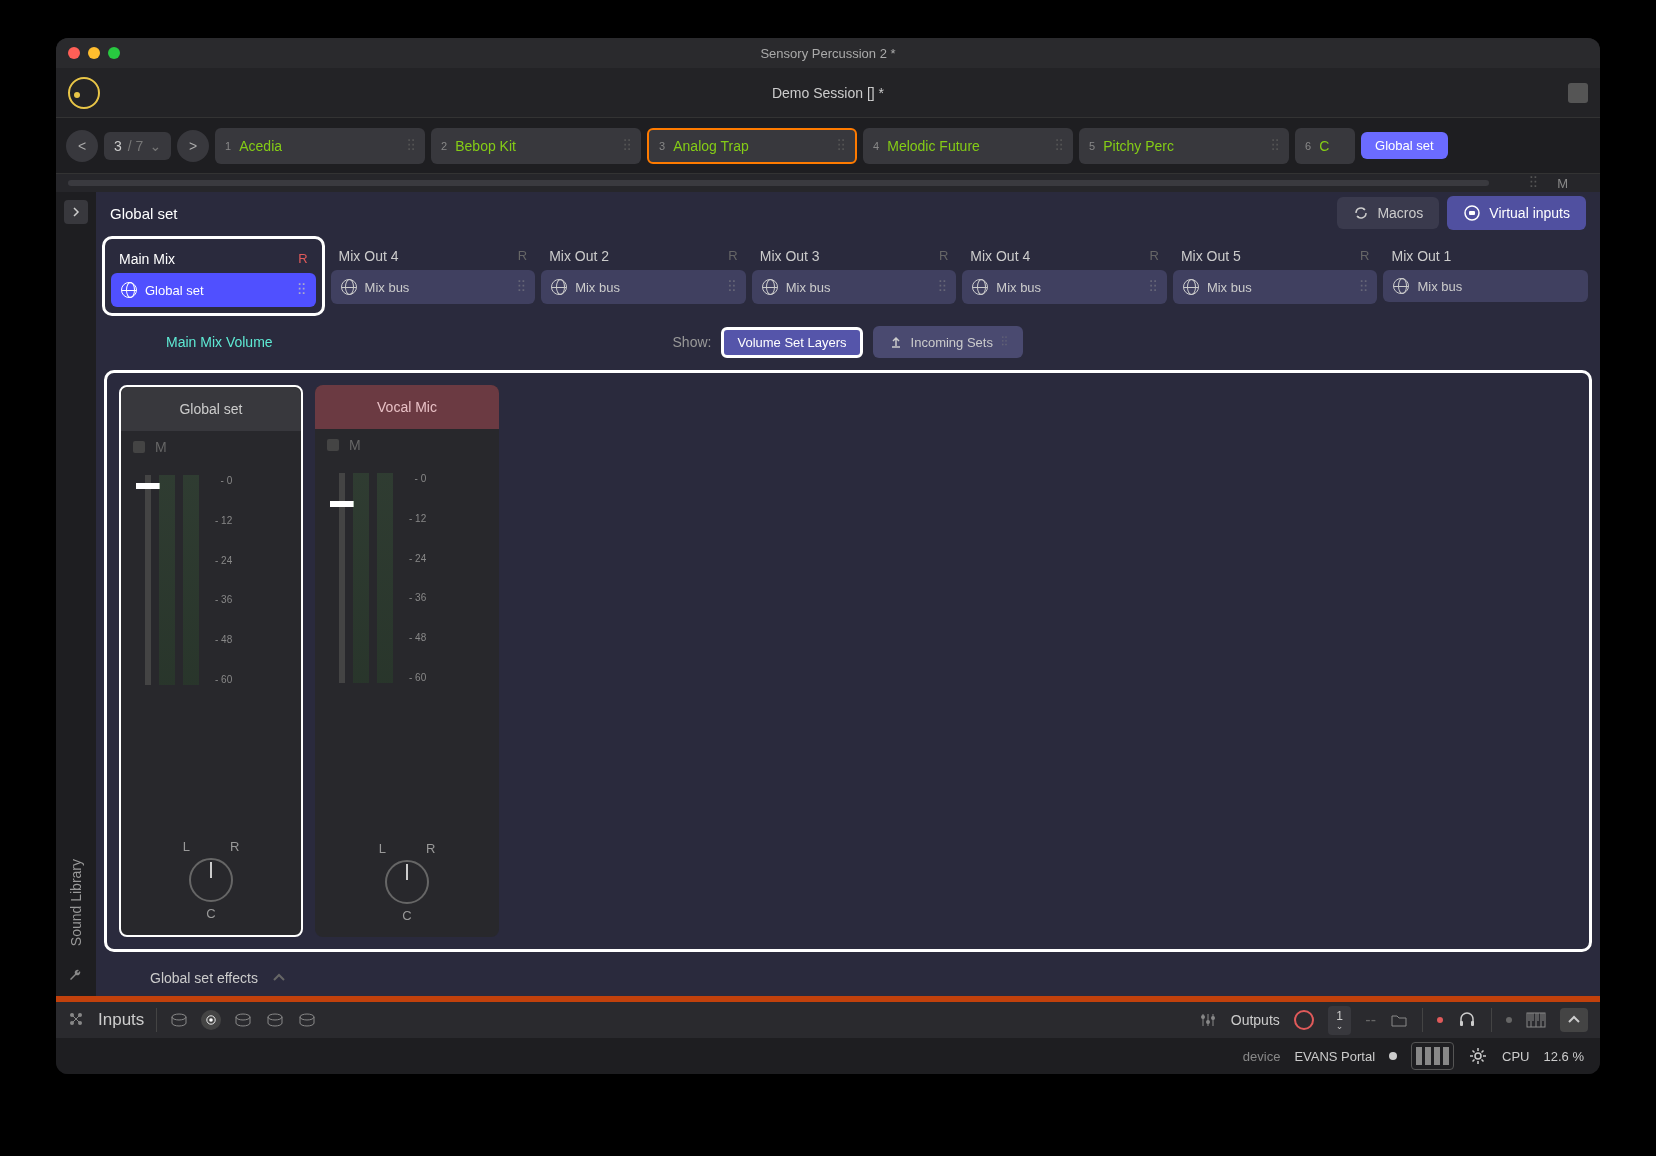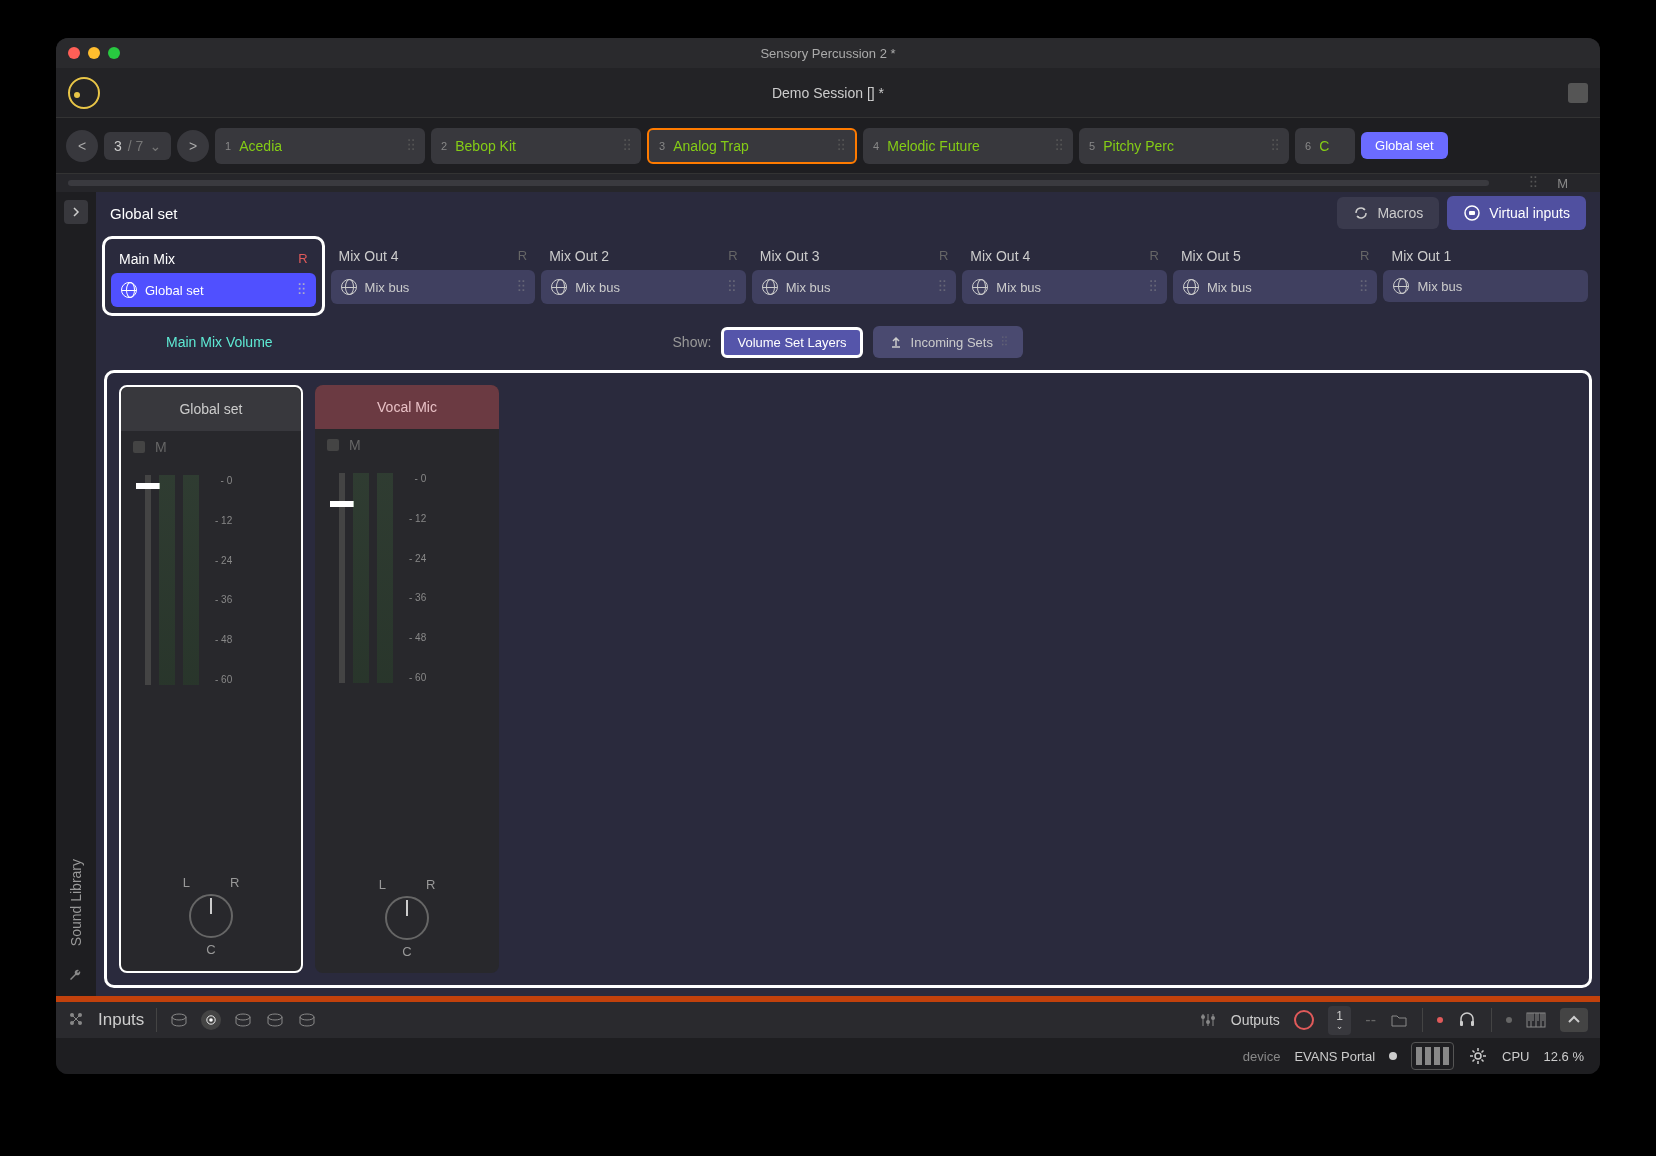--- a/index.html
+++ b/index.html
@@ -353,20 +353,28 @@
             <div class="pan-labels">
                 <span>L</span>
                 <span>R</span>
               </div>
             <div class="pan-knob"></div>
             <span class="pan-c">C</span>
           </div>
         </div>
       </div>
 
+      <div class="effects-bar">
+        <span class="effects-text">Global set effects</span>
+        <span class="arrow-up">
+          <svg width="18" height="18" viewBox="0 0 18 18">
+              <path d="M4 11l5-5 5 5" stroke="#666" stroke-width="2" fill="none"></path>
+            </svg>
+        </span>
+      </div>
     </div>
   </div>
 
   <div class="bottom-bar">
     <span class="inputs-icon">
       <svg width="18" height="18" viewBox="0 0 18 18">
           <circle cx="4" cy="4" r="2" fill="#888"></circle>
           <circle cx="12" cy="4" r="2" fill="#888"></circle>
           <circle cx="4" cy="12" r="2" fill="#888"></circle>
           <circle cx="12" cy="12" r="2" fill="#888"></circle>

